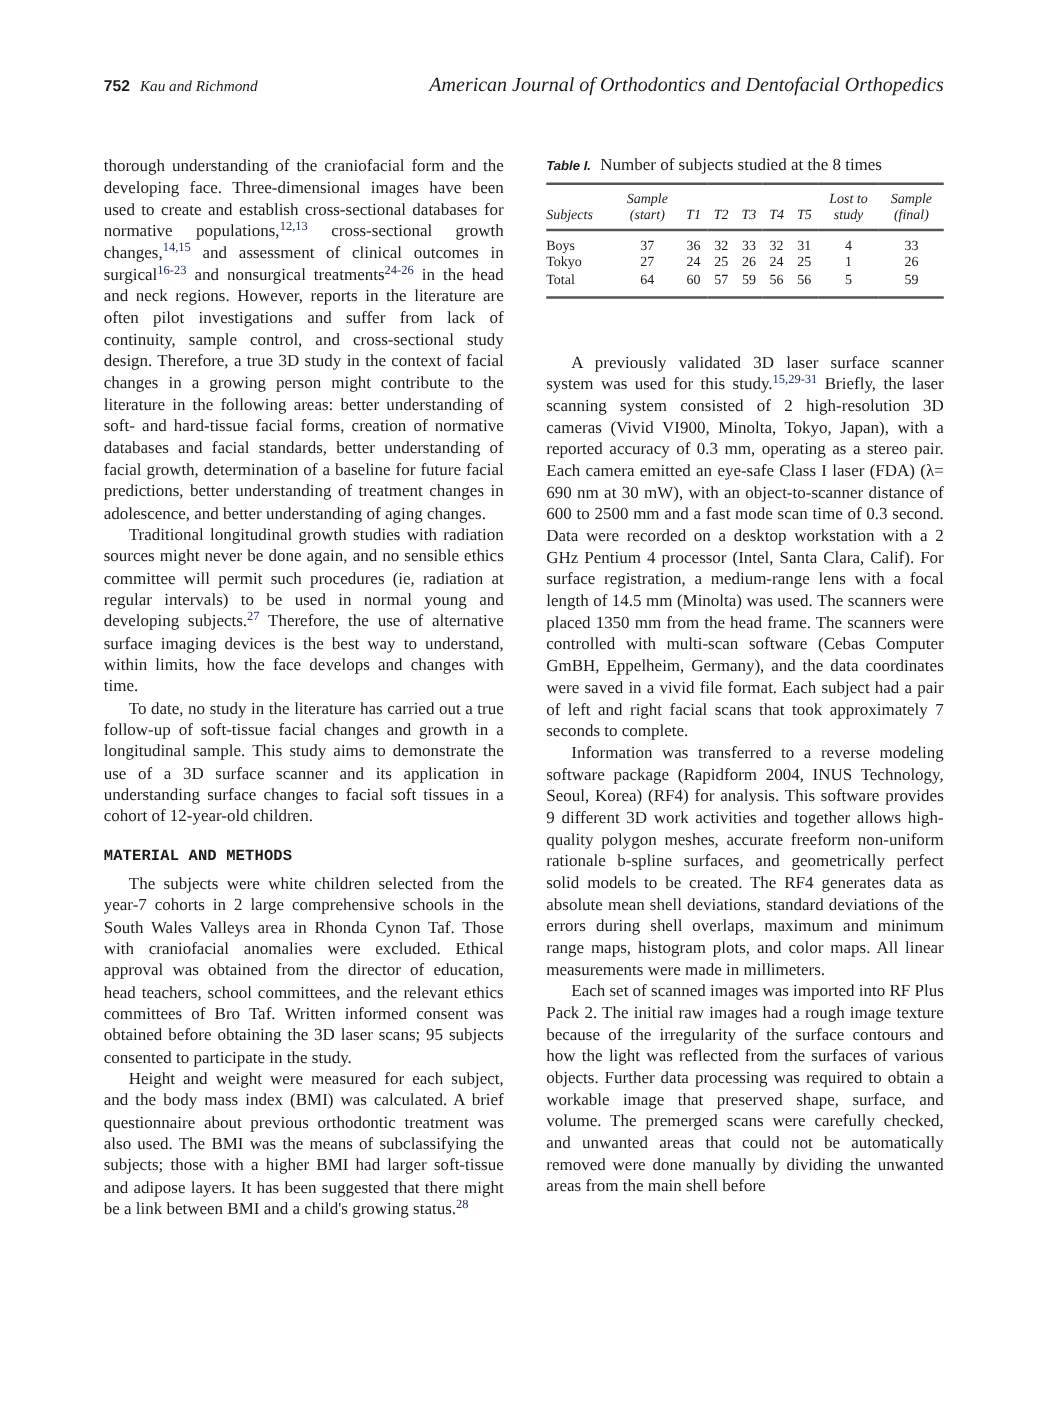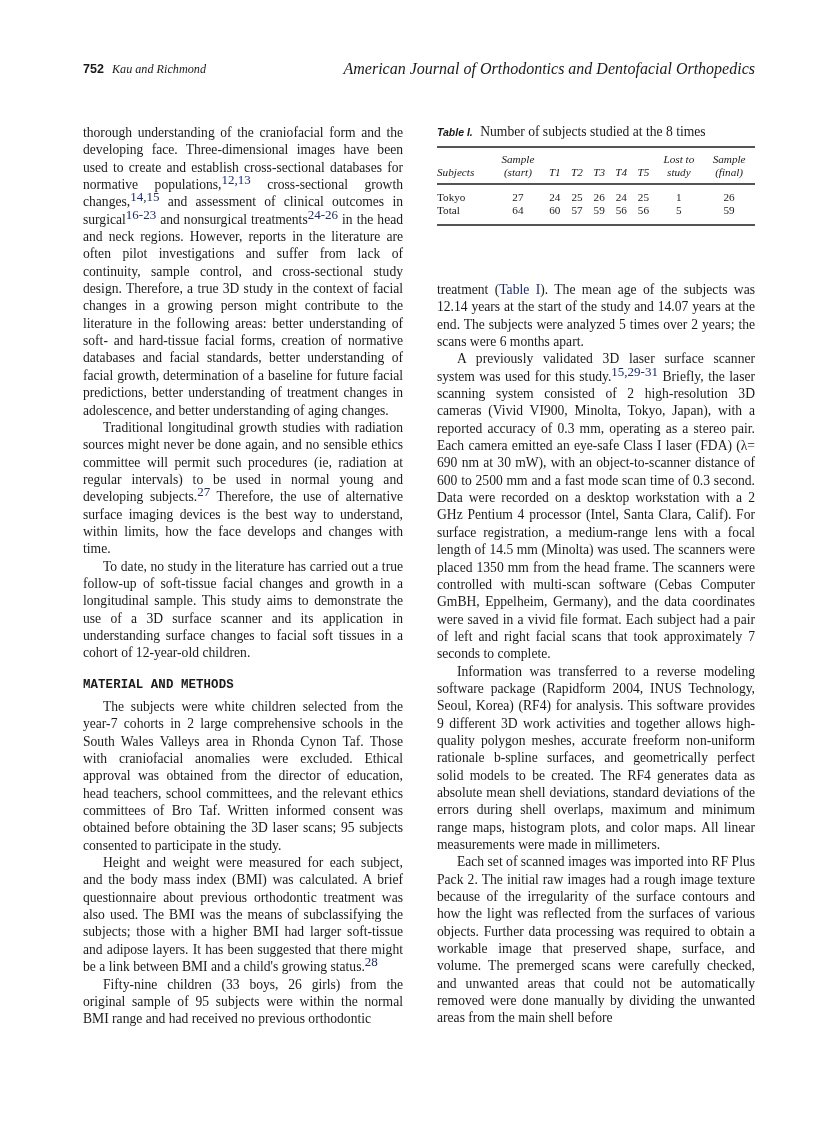--- a/index.html
+++ b/index.html
@@ -7,21 +7,21 @@
            font-family: "Liberation Serif", "DejaVu Serif", serif; }
     .header { position: absolute; top: 62px; left: 83px; width: 672px; height: 32px; }
     .hdr-left { position: absolute; left: 0; top: 0; font-size: 12.2px; }
     .page-num { font-family: "Liberation Sans", "DejaVu Sans", sans-serif; font-weight: bold; font-size: 12.5px; margin-right: 5px; }
     .authors { font-style: italic; }
     .hdr-right { position: absolute; right: 0; top: 0; text-align: right; font-style: italic; font-size: 16px; line-height: 13.8px; }
     .col { position: absolute; top: 124px; font-size: 13.6px; line-height: 17.35px; text-align: justify; }
     .col.left { left: 83px; width: 320px; }
     .col p { margin: 0; }
     .col p.indent { text-indent: 20px; }
-    sup.ref { font-size: 13px; color: #1c2a6b; vertical-align: 0; position: relative; top: -5px; line-height: 0; }
+    sup.ref { font-size: 10px; color: #1c2a6b; vertical-align: 0; position: relative; top: -5px; line-height: 0; }
     .link { color: #1c2a6b; }
     .section-heading { font-family: Liberation Mono, monospace; font-weight: bold; font-size: 12.4px;
                        margin: 15px 0 4px 0; letter-spacing: 0.1px; }
     .table-block { position: absolute; top: 124px; left: 437px; width: 318px; }
     .table-caption { font-size: 13.6px; margin-bottom: 6px; }
     .table-caption .tlabel { font-family: "Liberation Sans", "DejaVu Sans", sans-serif; font-weight: bold; font-size: 10.5px; margin-right: 4px; font-style: italic; }
     table.data { width: 100%; border-collapse: collapse; font-size: 11.2px; }
     table.data thead tr { border-top: 2px solid #555; border-bottom: 2px solid #555; }
     table.data tbody tr:last-child td { padding-bottom: 6px; }
     table.data { border-bottom: 2px solid #555; }
@@ -46,21 +46,20 @@
   </div>
 </div>
 
 <div class="col left">
   <p><span>thorough understanding of the craniofacial form and the developing face. Three-dimensional images have been used to create and establish cross-sectional databases for normative populations,</span><sup class="ref">12,13</sup><span> cross-sectional growth changes,</span><sup class="ref">14,15</sup><span> and assessment of clinical outcomes in surgical</span><sup class="ref">16-23</sup><span> and nonsurgical treatments</span><sup class="ref">24-26</sup><span> in the head and neck regions. However, reports in the literature are often pilot investigations and suffer from lack of continuity, sample control, and cross-sectional study design. Therefore, a true 3D study in the context of facial changes in a growing person might contribute to the literature in the following areas: better understanding of soft- and hard-tissue facial forms, creation of normative databases and facial standards, better understanding of facial growth, determination of a baseline for future facial predictions, better understanding of treatment changes in adolescence, and better understanding of aging changes.</span></p>
   <p class="indent"><span>Traditional longitudinal growth studies with radiation sources might never be done again, and no sensible ethics committee will permit such procedures (ie, radiation at regular intervals) to be used in normal young and developing subjects.</span><sup class="ref">27</sup><span> Therefore, the use of alternative surface imaging devices is the best way to understand, within limits, how the face develops and changes with time.</span></p>
   <p class="indent">To date, no study in the literature has carried out a true follow-up of soft-tissue facial changes and growth in a longitudinal sample. This study aims to demonstrate the use of a 3D surface scanner and its application in understanding surface changes to facial soft tissues in a cohort of 12-year-old children.</p>
   <div class="section-heading">MATERIAL AND METHODS</div>
   <p class="indent">The subjects were white children selected from the year-7 cohorts in 2 large comprehensive schools in the South Wales Valleys area in Rhonda Cynon Taf. Those with craniofacial anomalies were excluded. Ethical approval was obtained from the director of education, head teachers, school committees, and the relevant ethics committees of Bro Taf. Written informed consent was obtained before obtaining the 3D laser scans; 95 subjects consented to participate in the study.</p>
   <p class="indent"><span>Height and weight were measured for each subject, and the body mass index (BMI) was calculated. A brief questionnaire about previous orthodontic treatment was also used. The BMI was the means of subclassifying the subjects; those with a higher BMI had larger soft-tissue and adipose layers. It has been suggested that there might be a link between BMI and a child's growing status.</span><sup class="ref">28</sup></p>
-  <p class="indent">Fifty-nine children (33 boys, 26 girls) from the original sample of 95 subjects were within the normal BMI range and had received no previous orthodontic</p>
 </div>
 
 <div class="table-block">
   <div class="table-caption">
     <span class="tlabel">Table I.</span>
     <span>Number of subjects studied at the 8 times</span>
   </div>
   <table class="data">
     <thead>
       <tr>
@@ -69,20 +68,31 @@
         <th><br><span>T1</span></th>
         <th><br><span>T2</span></th>
         <th><br><span>T3</span></th>
         <th><br><span>T4</span></th>
         <th><br><span>T5</span></th>
         <th><span>Lost to</span><br><span>study</span></th>
         <th><span>Sample</span><br><span>(final)</span></th>
       </tr>
     </thead>
     <tbody>
+      <tr>
+        <td class="first">Boys</td>
+        <td>37</td>
+        <td>36</td>
+        <td>32</td>
+        <td>33</td>
+        <td>32</td>
+        <td>31</td>
+        <td>4</td>
+        <td>33</td>
+      </tr>
       <tr>
         <td class="first">Tokyo</td>
         <td>27</td>
         <td>24</td>
         <td>25</td>
         <td>26</td>
         <td>24</td>
         <td>25</td>
         <td>1</td>
         <td>26</td>
@@ -96,17 +106,16 @@
         <td>56</td>
         <td>56</td>
         <td>5</td>
         <td>59</td>
       </tr>
     </tbody>
   </table>
 </div>
 
 <div class="right-text">
-  <p><span>treatment (</span><span class="link">Table I</span><span>). The mean age of the subjects was 12.14 years at the start of the study and 14.07 years at the end. The subjects were analyzed 5 times over 2 years; the scans were 6 months apart.</span></p>
   <p class="indent"><span>A previously validated 3D laser surface scanner system was used for this study.</span><sup class="ref">15,29-31</sup><span> Briefly, the laser scanning system consisted of 2 high-resolution 3D cameras (Vivid VI900, Minolta, Tokyo, Japan), with a reported accuracy of 0.3 mm, operating as a stereo pair. Each camera emitted an eye-safe Class I laser (FDA) (λ= 690 nm at 30 mW), with an object-to-scanner distance of 600 to 2500 mm and a fast mode scan time of 0.3 second. Data were recorded on a desktop workstation with a 2 GHz Pentium 4 processor (Intel, Santa Clara, Calif). For surface registration, a medium-range lens with a focal length of 14.5 mm (Minolta) was used. The scanners were placed 1350 mm from the head frame. The scanners were controlled with multi-scan software (Cebas Computer GmBH, Eppelheim, Germany), and the data coordinates were saved in a vivid file format. Each subject had a pair of left and right facial scans that took approximately 7 seconds to complete.</span></p>
   <p class="indent">Information was transferred to a reverse modeling software package (Rapidform 2004, INUS Technology, Seoul, Korea) (RF4) for analysis. This software provides 9 different 3D work activities and together allows high-quality polygon meshes, accurate freeform non-uniform rationale b-spline surfaces, and geometrically perfect solid models to be created. The RF4 generates data as absolute mean shell deviations, standard deviations of the errors during shell overlaps, maximum and minimum range maps, histogram plots, and color maps. All linear measurements were made in millimeters.</p>
   <p class="indent">Each set of scanned images was imported into RF Plus Pack 2. The initial raw images had a rough image texture because of the irregularity of the surface contours and how the light was reflected from the surfaces of various objects. Further data processing was required to obtain a workable image that preserved shape, surface, and volume. The premerged scans were carefully checked, and unwanted areas that could not be automatically removed were done manually by dividing the unwanted areas from the main shell before</p>
 </div>
 
 </body></html>

